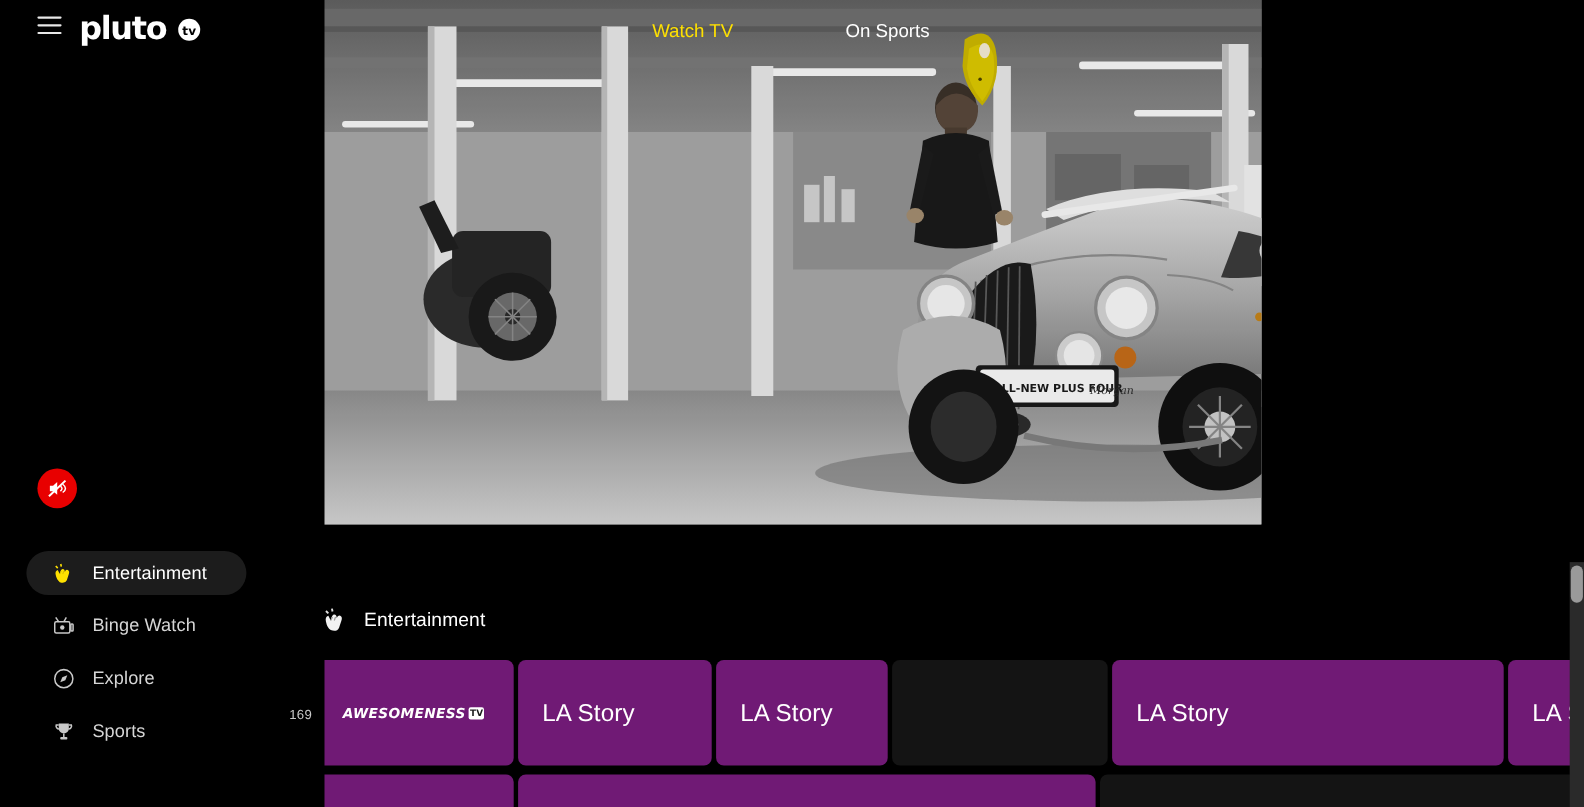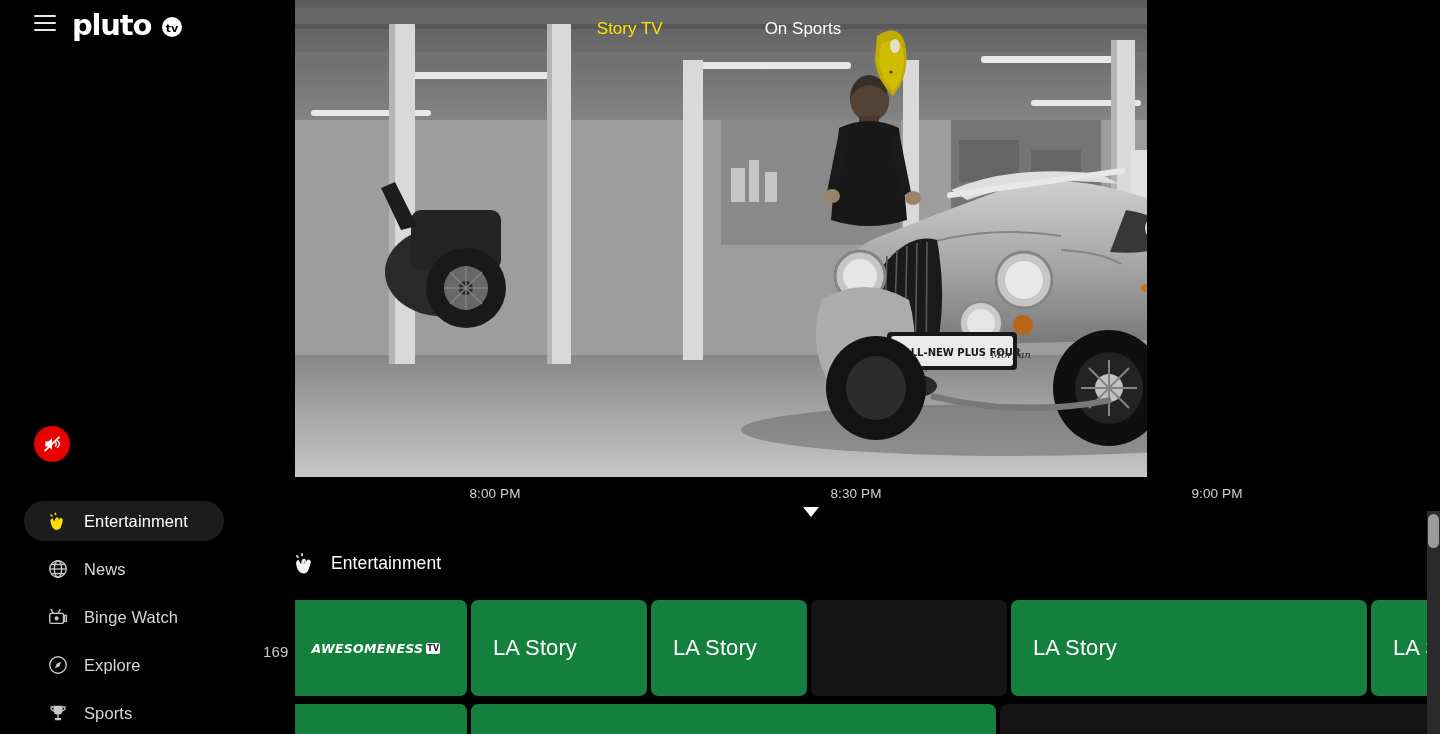--- a/index.html
+++ b/index.html
@@ -68,21 +68,21 @@
   .nav-icon {
     width: 24px; height: 24px; flex: 0 0 24px;
     display: flex; align-items: center; justify-content: center;
     margin-right: 14px;
   }
   .nav-label { font-size: 16.5px; letter-spacing: .1px; white-space: nowrap; }
   .nav-item.active .nav-label { color: #ffffff; }
 
   .channel-number {
     position: absolute; left: 253px; top: 643px;
-    font-size: 15px; color: #c9c9c9; letter-spacing: .2px;
+    font-size: 12px; color: #c9c9c9; letter-spacing: .2px;
   }
 
   
   .video-wrap {
     position: absolute; left: 291px; top: 0;
     width: 856px; height: 477px;
     overflow: hidden;
     background: #1a1a1a;
   }
   .video-wrap svg { display: block; }
@@ -124,21 +124,21 @@
     z-index: 10;
   }
   .cat-icon { width: 28px; height: 28px; display:flex; align-items:center; justify-content:center;}
   .cat-title { font-size: 17.5px; color: #ffffff; letter-spacing: .1px; }
 
   
   .guide { position: absolute; left: 285px; top: 600px; width: 1155px; height: 134px; overflow: hidden; }
   .guide-row { position: relative; height: 96px; margin-bottom: 8px; }
   .cell {
     position: absolute; top: 0; height: 96px;
-    background: #15803d;
+    background: #701a75;
     border-radius: 7px;
     display: flex; align-items: center;
     padding-left: 22px;
     cursor: pointer;
     overflow: hidden;
   }
   .cell.empty { background: #141414; }
   .cell-title {
     font-size: 22px; color: #ffffff; letter-spacing: .1px; white-space: nowrap;
   }
@@ -345,21 +345,21 @@
         <ellipse cx="1000" cy="360" rx="42" ry="44" fill="#1a1a1a" opacity=".9"></ellipse>
 
         <path d="M640 396 q90 22 180 4" stroke="#7d7d7d" stroke-width="6" fill="none"></path>
       </g>
 
       <rect x="0" y="0" width="856" height="477" fill="#000" opacity=".04"></rect>
     </svg>
   </div>
 
   <div class="top-nav">
-    <div class="top-tab active">Story TV</div>
+    <div class="top-tab active">Watch TV</div>
     <div class="tab-gap"></div>
     <div class="top-tab">On Sports</div>
   </div>
 
   <div class="sidebar">
 
     <div class="hamburger">
       <span></span>
       <span></span>
       <span></span>
@@ -398,32 +398,20 @@
             </g>
             <g stroke="#ffe100" stroke-width="1.6">
               <line x1="4" y1="5" x2="6" y2="7"></line>
                 <line x1="9" y1="3" x2="9.5" y2="5.5"></line>
             </g>
           </svg>
         </span>
         <span class="nav-label">Entertainment</span>
       </div>
 
-      <div class="nav-item">
-        <span class="nav-icon">
-          <svg width="22" height="22" viewBox="0 0 24 24" fill="none" stroke="#c8c8c8" stroke-width="1.5">
-            <circle cx="12" cy="12" r="9"></circle>
-            <ellipse cx="12" cy="12" rx="4" ry="9"></ellipse>
-            <line x1="3" y1="12" x2="21" y2="12"></line>
-            <path d="M4.6 7 h14.8"></path>
-              <path d="M4.6 17 h14.8"></path>
-          </svg>
-        </span>
-        <span class="nav-label">News</span>
-      </div>
 
       <div class="nav-item">
         <span class="nav-icon">
           <svg width="22" height="22" viewBox="0 0 24 24" fill="none" stroke="#c8c8c8" stroke-width="1.5">
             <rect x="3" y="8" width="15" height="11" rx="1.5"></rect>
             <path d="M7 8 L4 3.5"></path>
               <path d="M12 8 L14.5 3.5"></path>
             <circle cx="10.5" cy="13.5" r="2.2" fill="#c8c8c8" stroke="none"></circle>
             <rect x="19" y="10" width="2.2" height="7" rx=".8"></rect>
           </svg>
@@ -452,26 +440,20 @@
           </svg>
         </span>
         <span class="nav-label">Sports</span>
       </div>
 
     </div>
 
     <div class="channel-number">169</div>
   </div>
 
-  <div class="timeline">
-    <span class="time-label" style="left:210px">8:00 PM</span>
-    <span class="time-label" style="left:571px">8:30 PM</span>
-    <span class="time-label" style="left:932px">9:00 PM</span>
-    <span class="now-marker" style="left:526px"></span>
-  </div>
 
   <div class="cat-header">
     <span class="cat-icon">
       <svg width="26" height="26" viewBox="0 0 24 24">
         <path d="M4 14 q-1 -4 2 -5 l2 4 q1 -5 3 -5 q2 0 2 3 q1 -3 3 -2 q2 1 1 4 l-2 6 q-2 4 -7 2 q-3 -2 -4 -7Z" fill="#f2f2f2"></path>
         <g stroke="#9a9a9a" stroke-width="1" fill="none">
           <path d="M8 13 l1.5 -3"></path>
             <path d="M11 13 l1 -3"></path>
         </g>
         <g stroke="#e0e0e0" stroke-width="1.6">

